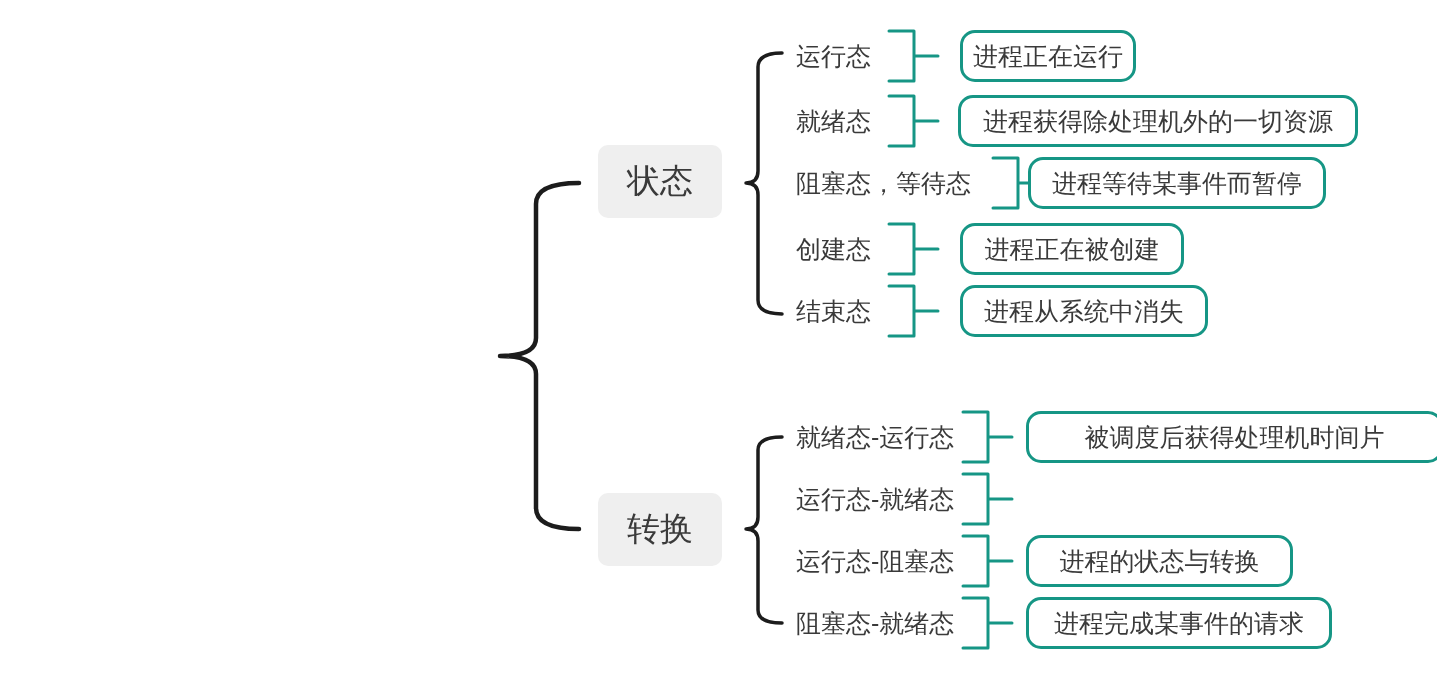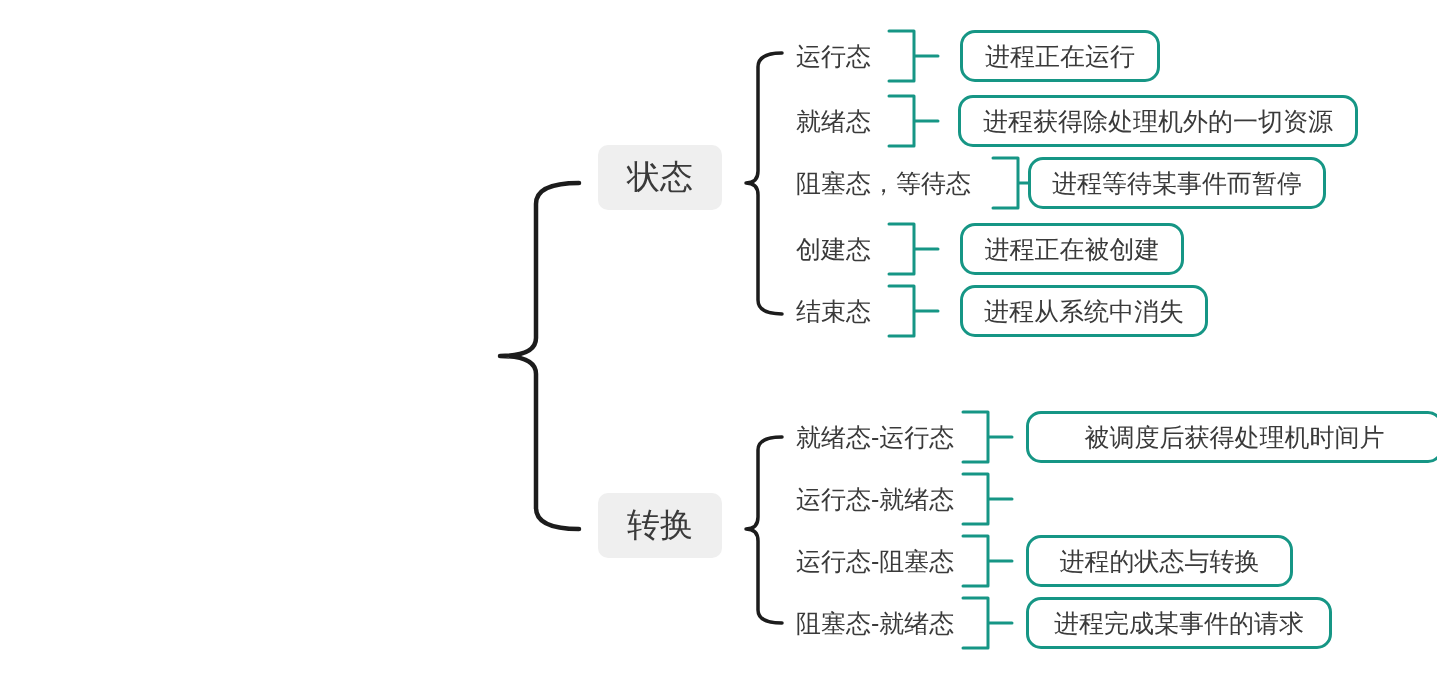--- a/index.html
+++ b/index.html
@@ -36,21 +36,21 @@
   }
   .root-node {
     left: 38px; top: 298px; width: 440px; height: 115px;
     border: 5px solid var(--line, #1c1c1c);
     border-radius: 18px;
     background: #ffffff;
     color: var(--root-text, #4152b8);
     font-size: 40px;
   }
   .branch-node {
-    width: 124px; height: 65px;
+    width: 124px; height: 73px;
     background: var(--node-bg, #efefef);
     border-radius: 10px;
     color: var(--text, #3a3a3a);
     font-size: 33px;
   }
   .branch-states      { left: 598px; top: 145px; }
   .branch-transitions { left: 598px; top: 493px; }
 
   .sub-label {
     position: absolute;
@@ -109,21 +109,21 @@
   <div class="node branch-node branch-transitions">
     <span>转换</span>
   </div>
 
   <div class="sub-label" style="top:39px">运行态</div>
   <div class="sub-label" style="top:104px">就绪态</div>
   <div class="sub-label" style="top:166px">阻塞态，等待态</div>
   <div class="sub-label" style="top:232px">创建态</div>
   <div class="sub-label" style="top:294px">结束态</div>
 
-  <div class="leaf-box" style="left:960px;top:30px;width:200px">进程正在运行</div>
+  <div class="leaf-box" style="left:960px;top:30px;width:176px">进程正在运行</div>
   <div class="leaf-box" style="left:958px;top:95px;width:400px">进程获得除处理机外的一切资源</div>
   <div class="leaf-box" style="left:1028px;top:157px;width:298px">进程等待某事件而暂停</div>
   <div class="leaf-box" style="left:960px;top:223px;width:224px">进程正在被创建</div>
   <div class="leaf-box" style="left:960px;top:285px;width:248px">进程从系统中消失</div>
 
   <div class="sub-label" style="top:420px">就绪态-运行态</div>
   <div class="sub-label" style="top:482px">运行态-就绪态</div>
   <div class="sub-label" style="top:544px">运行态-阻塞态</div>
   <div class="sub-label" style="top:606px">阻塞态-就绪态</div>
 

